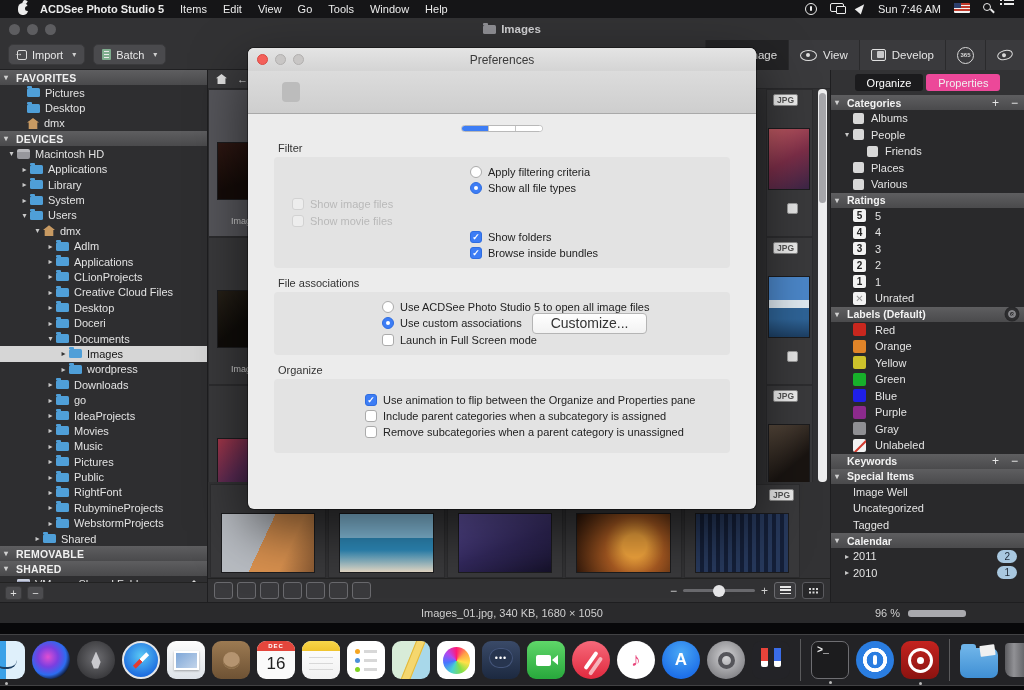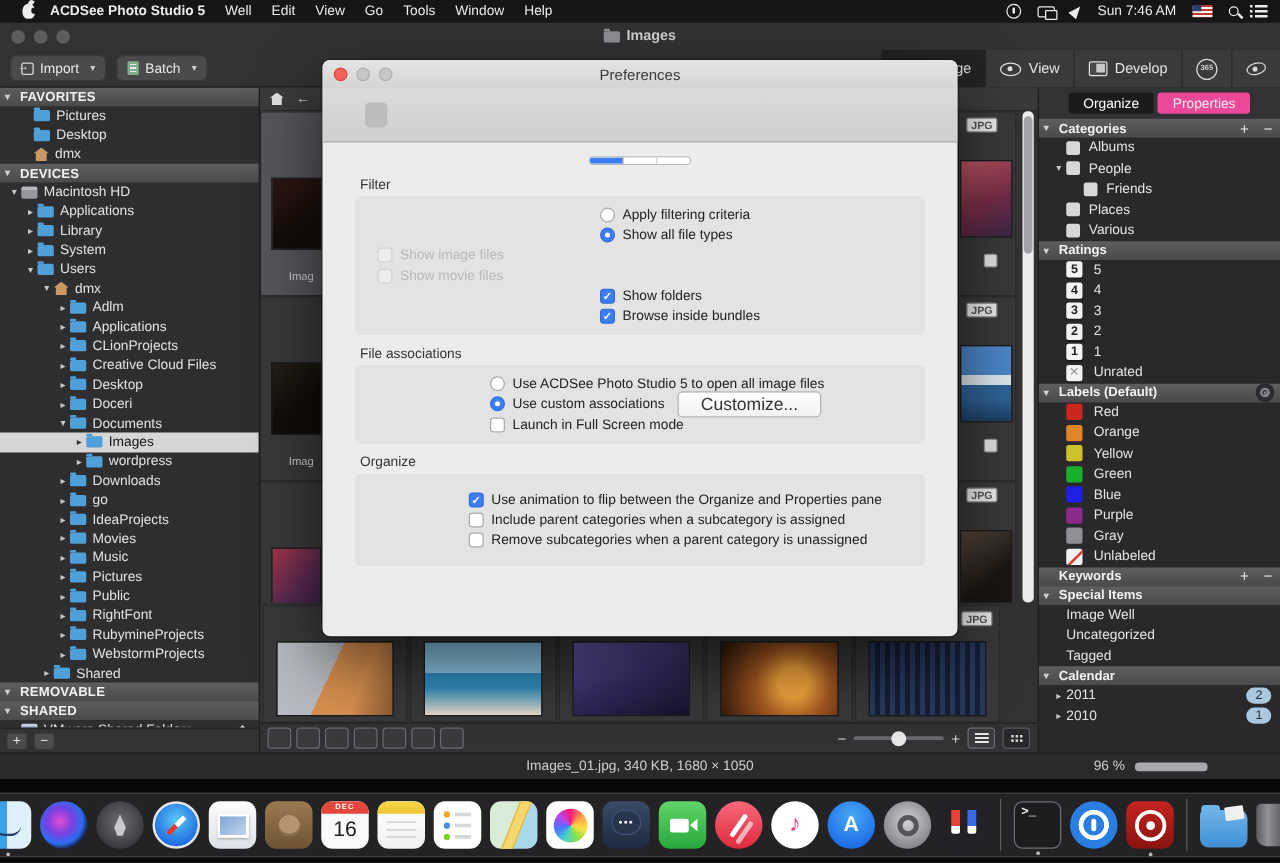--- a/index.html
+++ b/index.html
@@ -5,21 +5,21 @@
   *{margin:0;padding:0;box-sizing:border-box;font-family:"Liberation Sans",sans-serif;}
   html,body{width:1024px;height:690px;overflow:hidden;background:#08080a;position:relative;}
 
   
   .menubar{position:absolute;top:0;left:0;right:0;height:18px;background:#151517;display:flex;align-items:center;padding:0 10px;color:#ececec;font-size:11px;z-index:40;}
   .mb-apple{width:10px;height:12px;background:#ececec;border-radius:45% 45% 42% 42%;position:relative;margin:0 12px 0 8px;}
   .mb-apple::before{content:"";position:absolute;top:-3px;left:5px;width:4px;height:4px;background:#ececec;border-radius:60% 0;transform:rotate(30deg);}
   .mb-apple::after{content:"";position:absolute;right:-2px;top:3px;width:5px;height:5px;border-radius:50%;background:#151517;}
   .mb-app{font-weight:700;margin-right:16px;}
   .mb-item{margin-right:16px;}
-  .mb-right{margin-left:auto;display:flex;align-items:center;gap:13px;}
+  .mb-right{margin-left:auto;display:flex;gap:13px;}
   .mb-1p{width:12px;height:12px;border:1.5px solid #ececec;border-radius:50%;position:relative;}
   .mb-1p::after{content:"";position:absolute;left:3.5px;top:2px;width:2px;height:5px;background:#ececec;border-radius:1px;}
   .mb-disp{width:14px;height:9px;border:1.5px solid #ececec;border-radius:2px;position:relative;}
   .mb-disp::after{content:"";position:absolute;right:-3px;bottom:-3px;width:8px;height:6px;border:1.5px solid #ececec;background:#151517;border-radius:1px;}
   .mb-cursor{width:0;height:0;border-left:4px solid transparent;border-right:4px solid transparent;border-bottom:10px solid #ececec;transform:rotate(40deg);}
   .mb-clock{font-size:11px;}
   .mb-flag{width:16px;height:10px;background:repeating-linear-gradient(#c0392b 0 1.6px,#f2f2f2 1.6px 3.2px);position:relative;border-radius:1px;}
   .mb-flag::after{content:"";position:absolute;left:0;top:0;width:7px;height:5px;background:#2c3e6b;}
   .mb-search{width:8px;height:8px;border:1.5px solid #ececec;border-radius:50%;position:relative;}
   .mb-search::after{content:"";position:absolute;left:6px;top:6px;width:5px;height:1.5px;background:#ececec;transform:rotate(45deg);}
@@ -148,21 +148,21 @@
   .rp-cb{width:11px;height:11px;background:#d8d8d8;border-radius:2px;margin-right:7px;flex:none;}
   .rt-badge{width:13px;height:13px;background:#f2f2f2;border-radius:2px;color:#222;font-size:10px;font-weight:700;display:flex;align-items:center;justify-content:center;margin:0 9px 0 22px;flex:none;box-shadow:0 1px 1px rgba(0,0,0,.4);}
   .unr .rt-badge{color:#999;font-weight:400;}
   .swatch{width:13px;height:13px;border-radius:2px;margin:0 9px 0 22px;flex:none;}
   .swatch.unlabeled{background:#f2f2f2;position:relative;overflow:hidden;}
   .swatch.unlabeled::after{content:"";position:absolute;left:-2px;top:5px;width:22px;height:2px;background:#d23a2e;transform:rotate(-45deg);}
   .cal-badge{margin-left:auto;margin-right:7px;background:#a9c8e0;color:#1e2a38;border-radius:8px;padding:0 7px;font-size:10px;line-height:13px;}
   .plain-ind{padding-left:22px;}
 
   
-  .dialog{position:absolute;left:258px;top:48px;width:508px;height:461px;background:#ececec;border-radius:6px;box-shadow:0 22px 55px rgba(0,0,0,.6),0 0 0 1px rgba(0,0,0,.35);z-index:20;overflow:hidden;display:flex;flex-direction:column;}
+  .dialog{position:absolute;left:248px;top:48px;width:508px;height:461px;background:#ececec;border-radius:6px;box-shadow:0 22px 55px rgba(0,0,0,.6),0 0 0 1px rgba(0,0,0,.35);z-index:20;overflow:hidden;display:flex;flex-direction:column;}
   .dlg-title{height:23px;background:linear-gradient(#e4e4e4,#d4d4d4);position:relative;display:flex;align-items:center;justify-content:center;font-size:12px;color:#3a3a3a;flex:none;}
   .dlg-traffic{position:absolute;left:9px;top:6px;display:flex;gap:7px;}
   .dtl{width:11px;height:11px;border-radius:50%;}
   .dtl.red{background:#f4605a;border:.5px solid #da4a44;}
   .dtl.gray{background:#c8c6c5;border:.5px solid #b2b0af;}
   .dlg-tabs{height:43px;background:linear-gradient(#dcdcdc,#cecece);border-bottom:1px solid #a9a9a9;display:flex;align-items:center;padding:0 14px;gap:2px;flex:none;}
   .dtab{font-size:10px;color:#333;text-align:center;padding:4px 9px;border-radius:4px;line-height:1.15;max-width:66px;}
   .dtab.active{background:#bcbcbc;padding-top:10px;padding-bottom:10px;}
   .dlg-body{flex:1;padding-top:11px;overflow:hidden;}
   .seg-wrap{display:flex;justify-content:center;margin-bottom:10px;}
@@ -248,21 +248,21 @@
   .dk-trash{width:32px;background:linear-gradient(90deg,#5e5e62,#97979b 28%,#6a6a6e 60%,#58585c);border-radius:4px 4px 8px 8px;height:34px;opacity:.95;}
 </style>
 </head>
 <body>
 
 <div class="menubar">
   <span class="mb-apple"></span>
   <span class="mb-app">ACDSee Photo Studio 5</span>
   <span style="display:flex;">
 
-  <span class="mb-item">Well</span>
+  <span class="mb-item">Items</span>
       <span class="mb-item">Edit</span>
       <span class="mb-item">View</span>
       <span class="mb-item">Go</span>
       <span class="mb-item">Tools</span>
       <span class="mb-item">Window</span>
       <span class="mb-item">Help</span>
     </span>
   <span class="mb-right">
     <span class="mb-1p"></span>
     <span class="mb-disp"></span>

